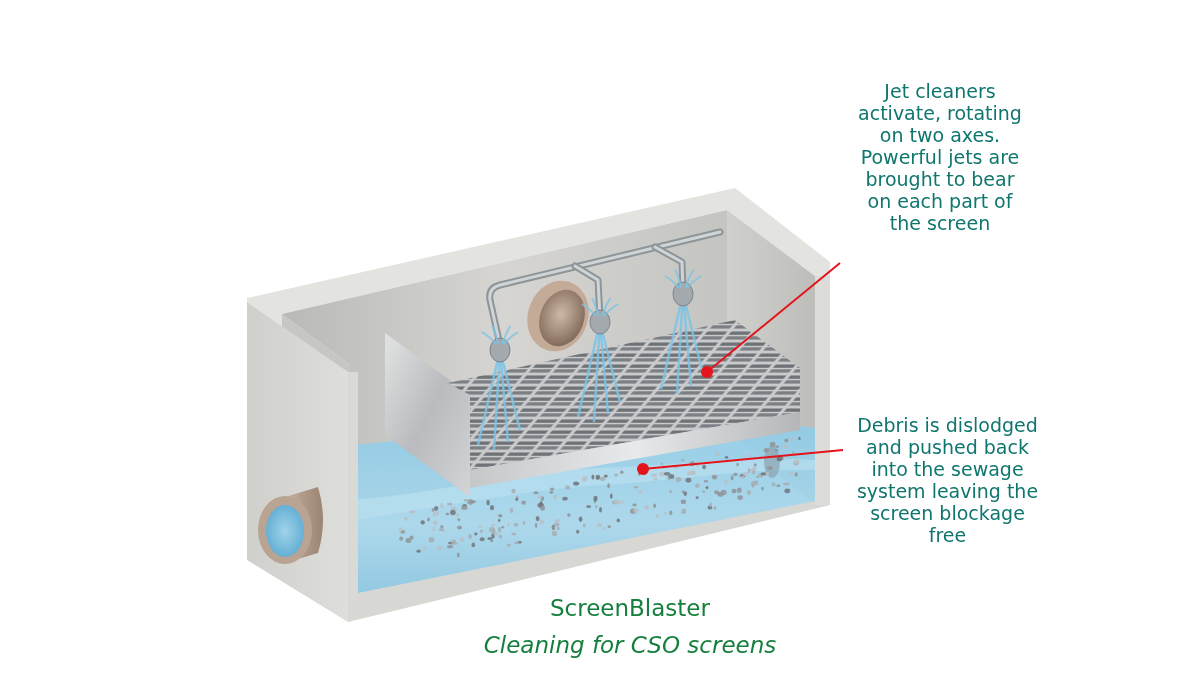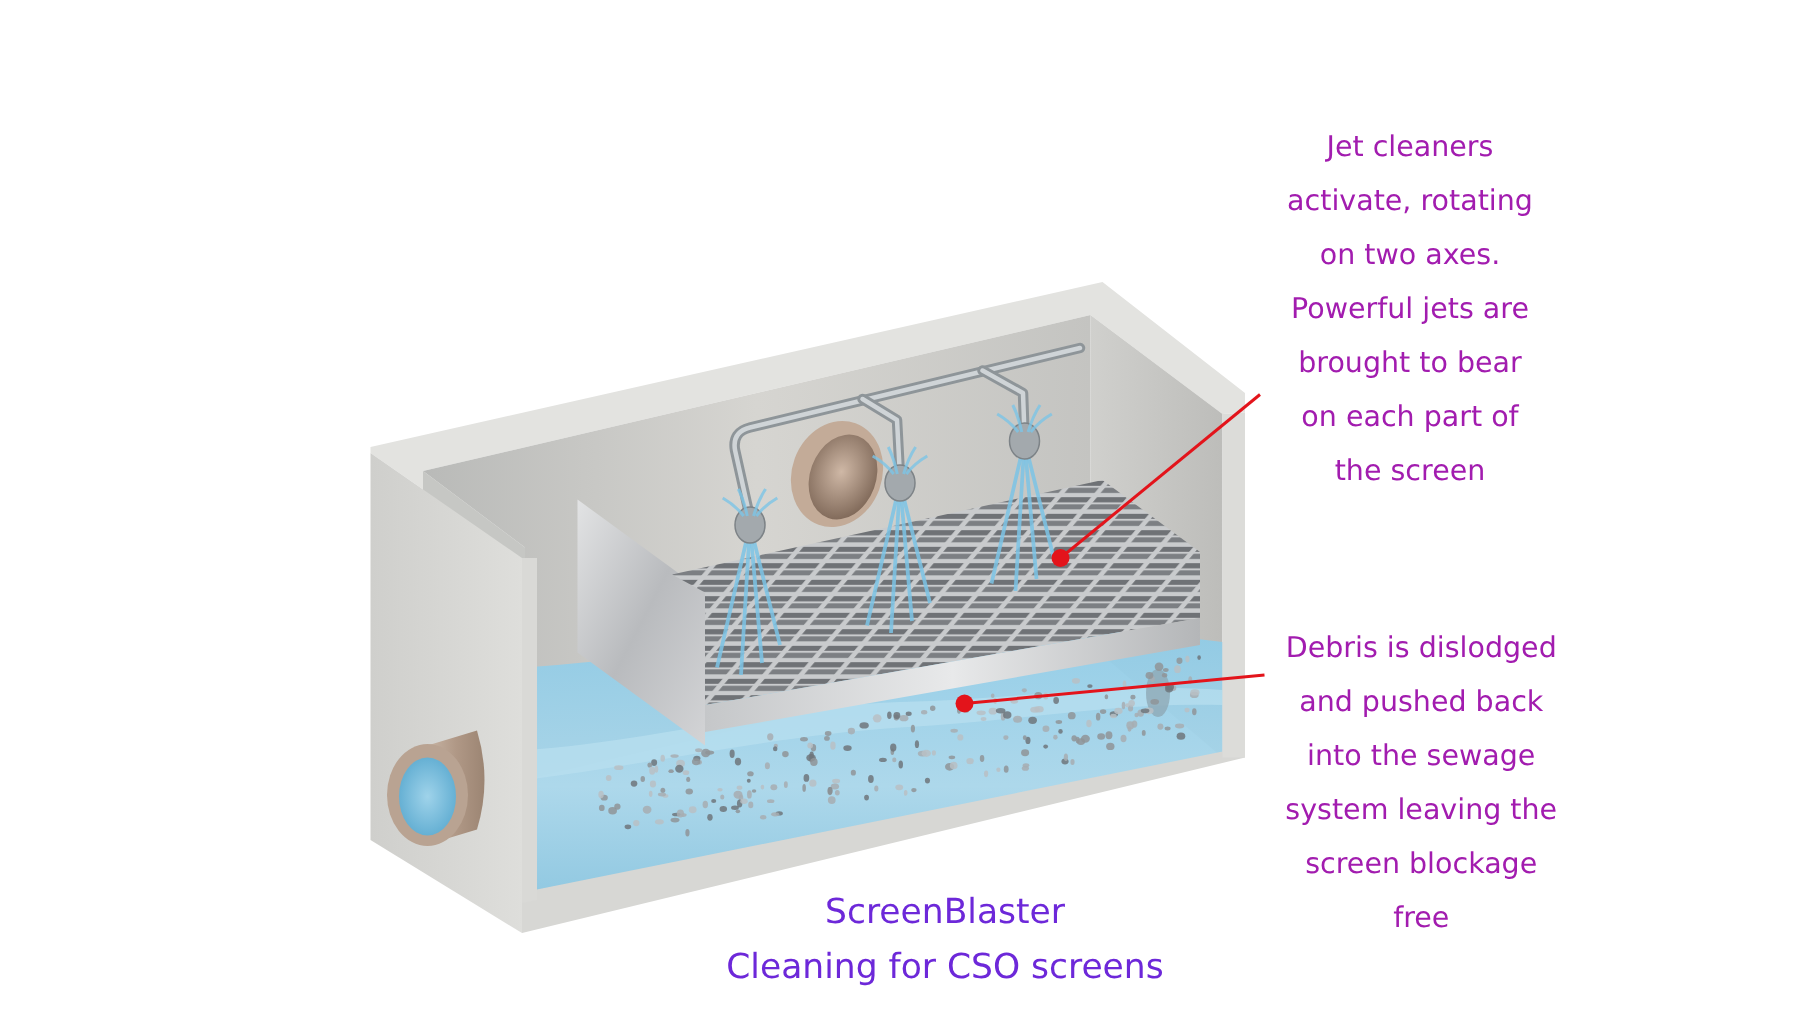--- a/index.html
+++ b/index.html
@@ -1,39 +1,39 @@
 <!DOCTYPE html>
 <html><head>
 <meta charset="utf-8">
 <style>
   html, body { margin: 0; padding: 0; background: #ffffff; }
   body { width: 1200px; height: 675px; position: relative; overflow: hidden; font-family: "DejaVu Sans", sans-serif; }
   #diagram { position: absolute; left: 0; top: 0; width: 1200px; height: 675px; }
   .callout {
     position: absolute;
     text-align: center;
-    color: #a21caf;
+    color: #0f766e;
     font-size: 19px;
-    line-height: 36px;
+    line-height: 22px;
     font-family: "DejaVu Sans", sans-serif;
     font-weight: normal;
     white-space: pre-line;
   }
   #callout-jets { left: 830px; top: 80px; width: 220px; }
   #callout-debris { left: 835px; top: 414px; width: 225px; }
   .caption {
     position: absolute;
     left: 430px; width: 400px;
     text-align: center;
-    color: #6d28d9;
+    color: #15803d;
     font-size: 23px;
     font-family: "DejaVu Sans", sans-serif;
   }
   #caption-title { top: 595px; }
-  #caption-subtitle { top: 632px; }
+  #caption-subtitle { top: 632px; font-style: italic; }
 </style>
 </head>
 <body>
 
 <svg id="diagram" viewBox="0 0 1200 675" xmlns="http://www.w3.org/2000/svg">
   <defs>
     <linearGradient id="backWall" x1="0" y1="0" x2="1" y2="0">
       <stop offset="0" stop-color="#b9bab8"></stop>
       <stop offset="0.5" stop-color="#d6d5d1"></stop>
       <stop offset="1" stop-color="#c4c4c1"></stop>

